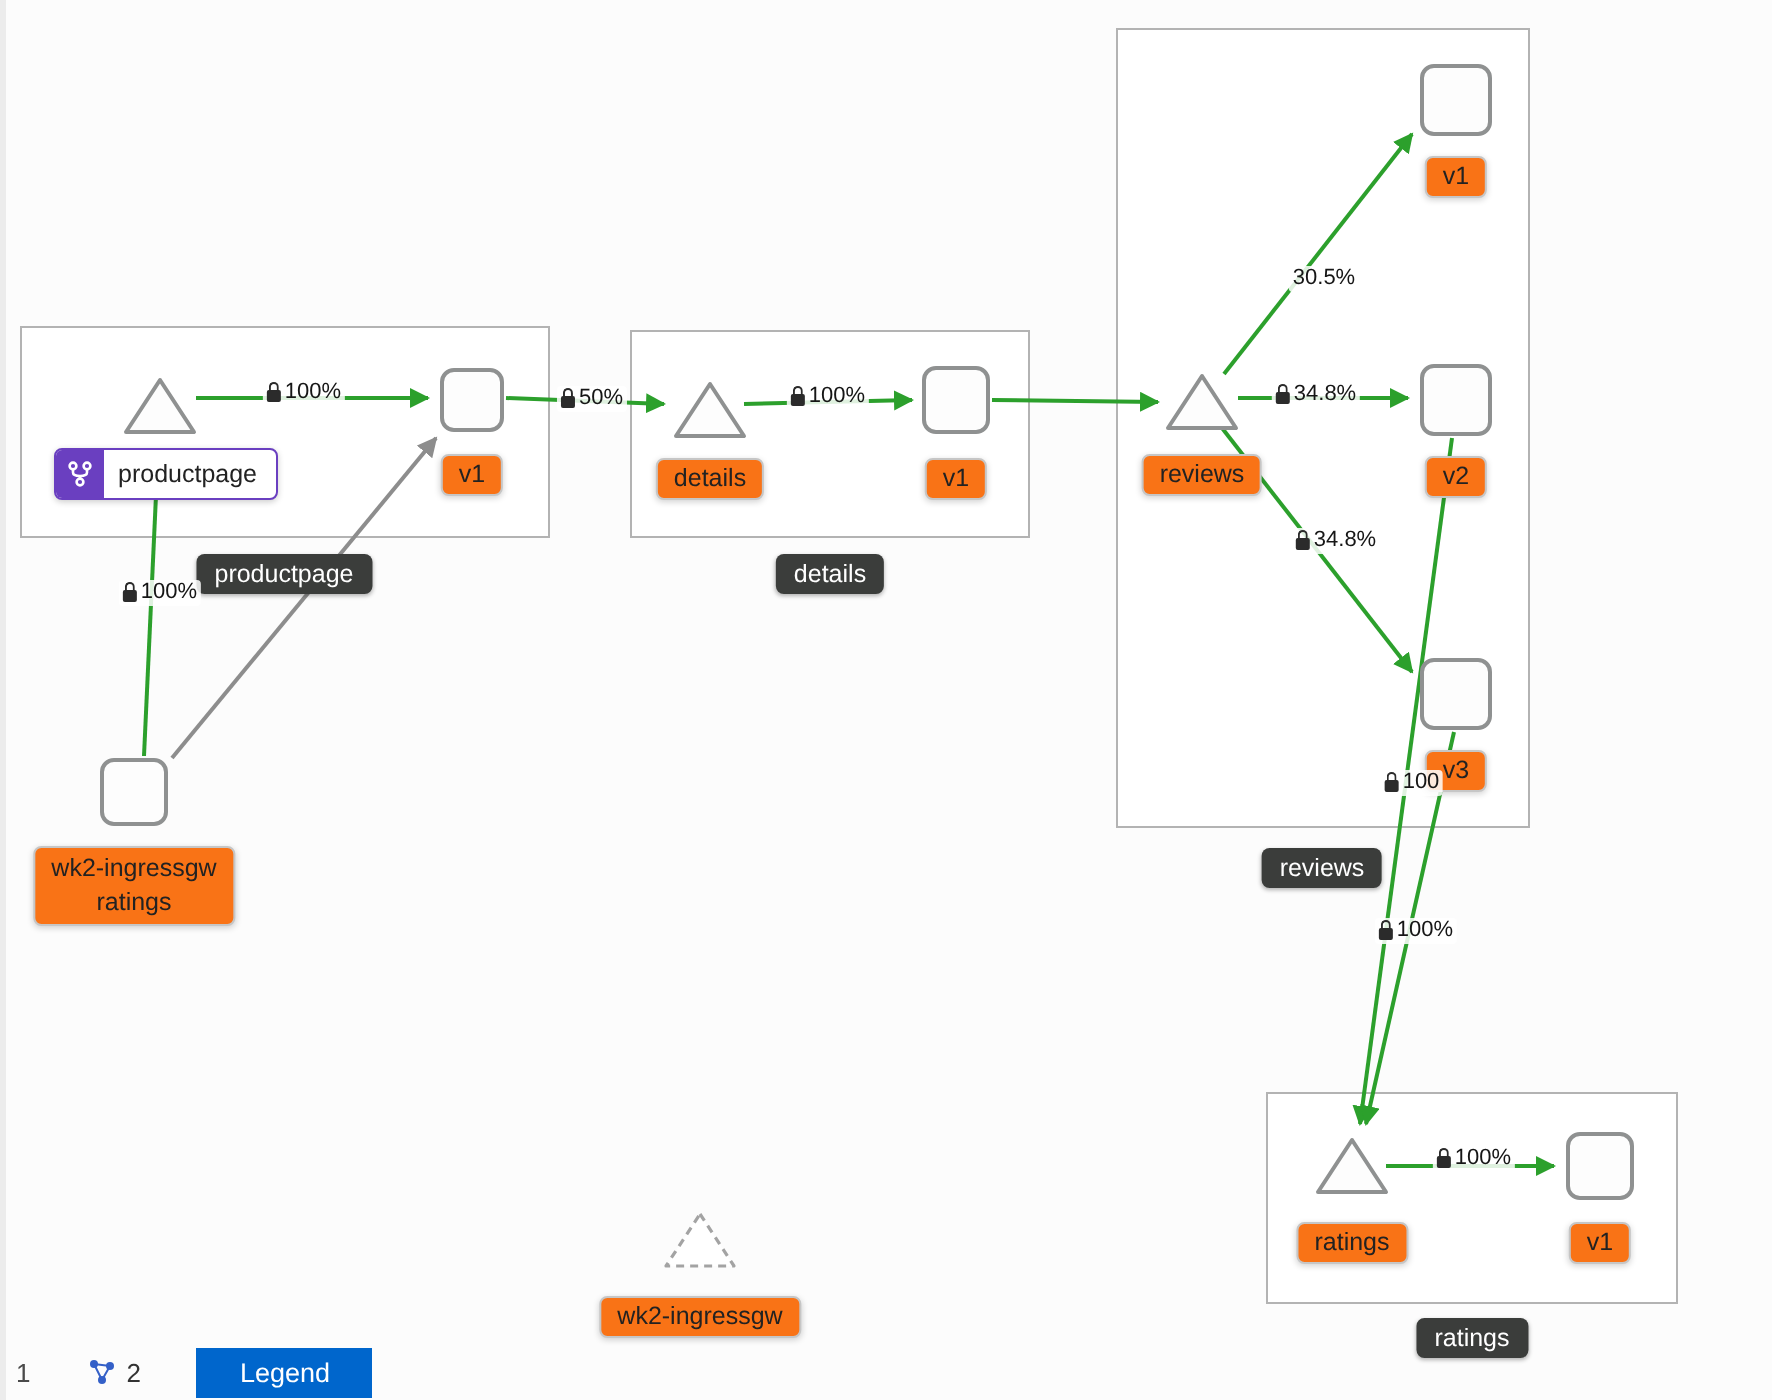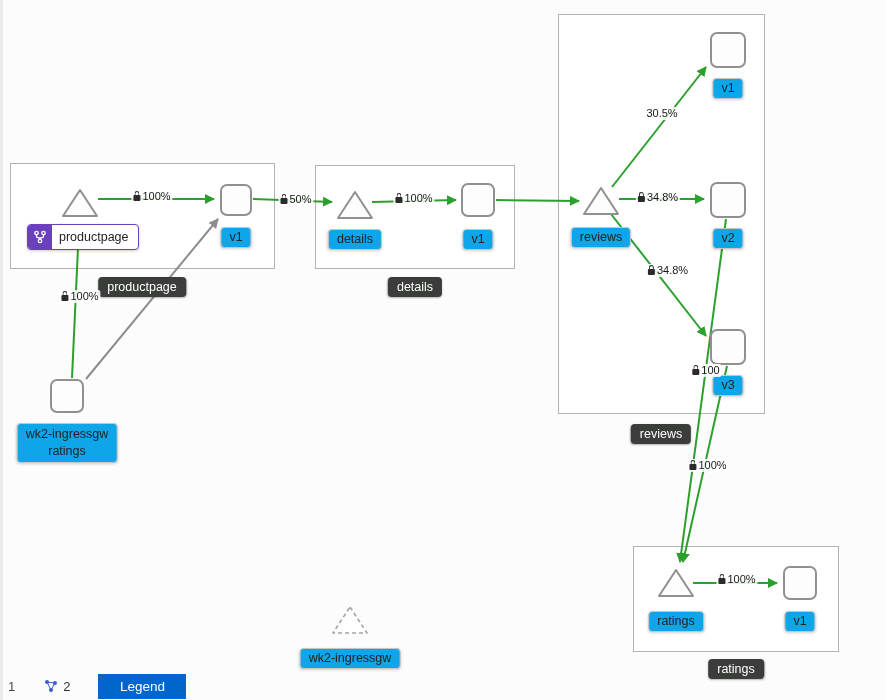--- a/index.html
+++ b/index.html
@@ -23,21 +23,21 @@
   }
   
   .tri{position:absolute;}
   .sq{
     position:absolute; background:#fdfdfd; border:2px solid #8f9191;
     border-radius:7px; box-sizing:border-box;
   }
   
   .chip{
     position:absolute; transform:translateX(-50%);
-    background:#0ea5e9; border:1px solid #c6c6c6; border-radius:4px;
+    background:#f97316; border:1px solid #c6c6c6; border-radius:4px;
     padding:1px 8px; font-size:12.5px; line-height:17px; color:#222;
     white-space:nowrap; box-shadow:0 1px 3px rgba(0,0,0,.18); text-align:center;
   }
   .chip.two-line{padding:2px 8px;}
   .chip-vs{
     position:absolute; display:flex; align-items:center;
     background:#fff; border:1.5px solid #6a3fc0; border-radius:4px;
     overflow:hidden; padding:0; box-shadow:0 1px 3px rgba(0,0,0,.2);
   }
   .chip-vs .vs-badge{
@@ -178,32 +178,32 @@
     <span>100%</span>
   </div>
   <div class="elabel" style="left:296px; top:193px;">
     <span class="lock"></span>
     <span>50%</span>
   </div>
   <div class="elabel" style="left:414px; top:192px;">
     <span class="lock"></span>
     <span>100%</span>
   </div>
-  <div class="elabel" style="left:662px; top:107px;">
+  <div class="elabel" style="left:662px; top:133px;">
     <span>30.5%</span>
   </div>
   <div class="elabel" style="left:658px; top:191px;">
     <span class="lock"></span>
     <span>34.8%</span>
   </div>
   <div class="elabel" style="left:668px; top:264px;">
     <span class="lock"></span>
     <span>34.8%</span>
   </div>
-  <div class="elabel" style="left:706px; top:364px;">
+  <div class="elabel" style="left:706px; top:385px;">
     <span class="lock"></span>
     <span>100</span>
   </div>
   <div class="elabel" style="left:708px; top:459px;">
     <span class="lock"></span>
     <span>100%</span>
   </div>
   <div class="elabel" style="left:737px; top:573px;">
     <span class="lock"></span>
     <span>100%</span>

